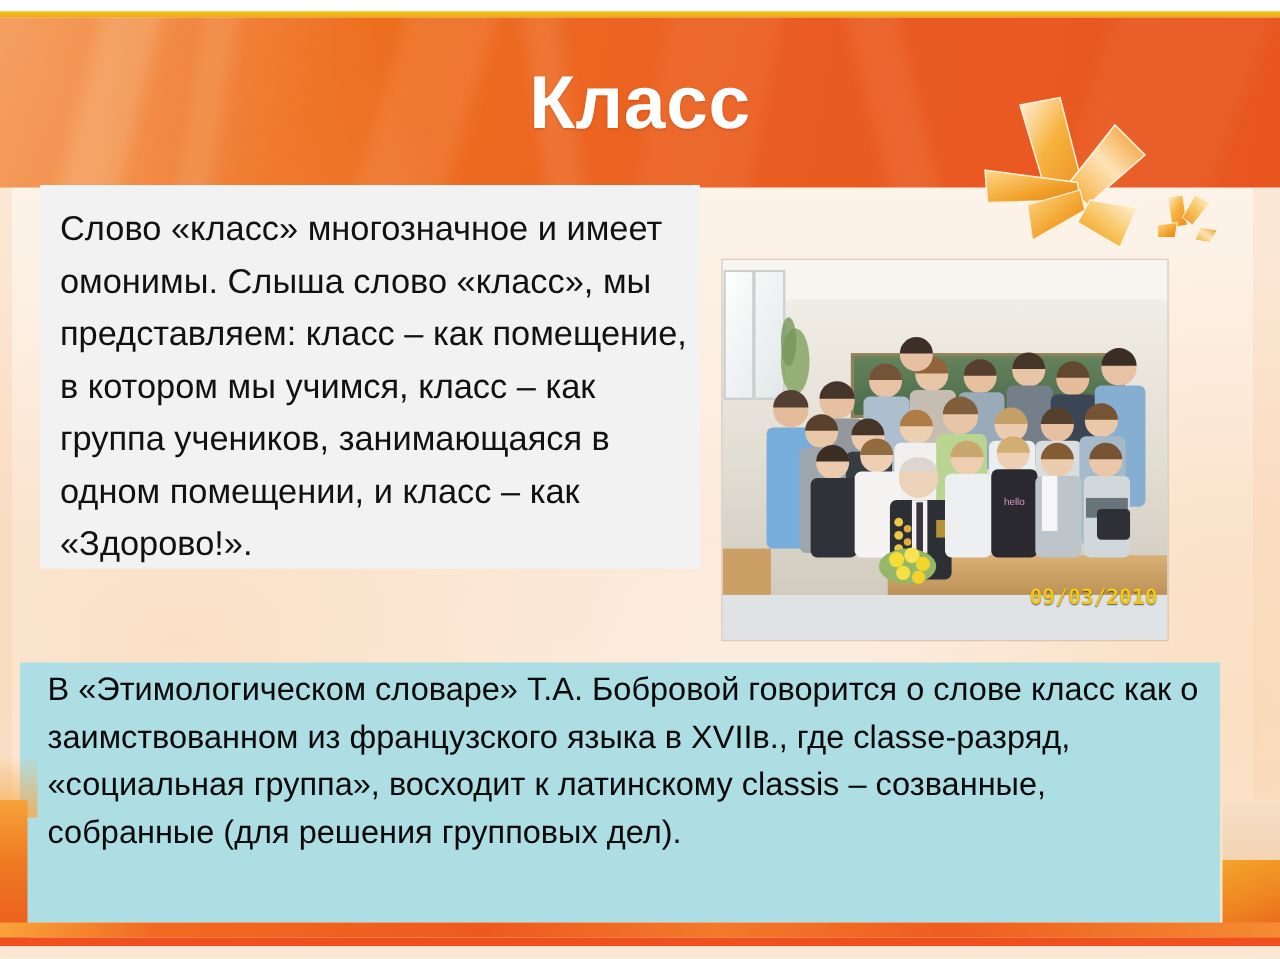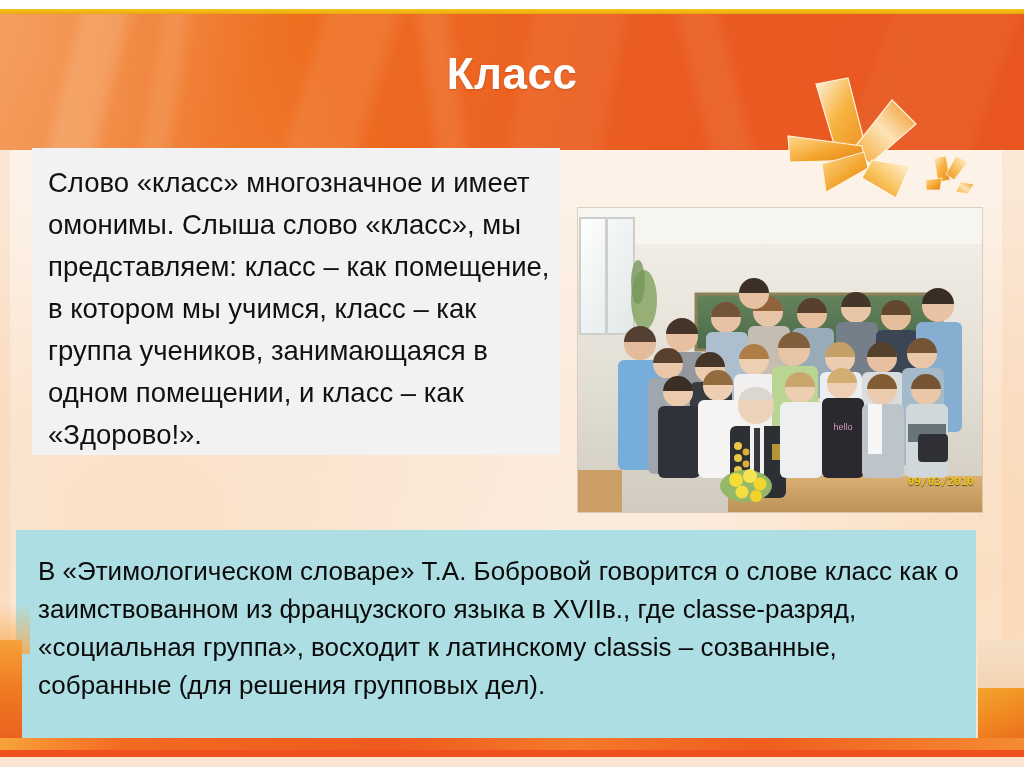--- a/index.html
+++ b/index.html
@@ -58,21 +58,21 @@
   .s3{left:300px;top:-50px;width:70px;height:280px;transform:rotate(17deg);opacity:.55;}
   .s4{left:430px;top:-40px;width:30px;height:260px;transform:rotate(-8deg);opacity:.6;}
   .s5{left:520px;top:-70px;width:90px;height:300px;transform:rotate(11deg);opacity:.35;}
   .s6{left:700px;top:-50px;width:40px;height:280px;transform:rotate(-14deg);opacity:.45;}
   .s7{left:860px;top:-50px;width:120px;height:300px;transform:rotate(20deg);opacity:.3;}
 
   .slide-title{
     position:absolute;left:0;top:52px;width:1024px;
     text-align:center;
     color:#ffffff;
-    font-size:44px;font-weight:bold;
+    font-size:60px;font-weight:bold;
     letter-spacing:.5px;
     line-height:1;
     text-shadow:0 1px 2px rgba(140,50,10,.35);
   }
 
   
   .pinwheel{position:absolute;left:744px;top:52px;width:270px;height:175px;pointer-events:none;}
 
   
   .white-panel{
@@ -83,43 +83,43 @@
     margin:0;
     padding:14px 10px 0 16px;
     font-size:27.5px;
     line-height:42px;
     color:#111;
     font-weight:normal;
   }
 
   
   .photo-wrap{
-    position:absolute;left:578px;top:208px;width:404px;height:304px;
+    position:absolute;left:578px;top:208px;width:356px;height:304px;
     background:#dfe3e6;
     box-shadow:0 0 0 1px rgba(160,140,120,.35);
     overflow:hidden;
     text-decoration:underline;
   }
   .photo{position:absolute;inset:0;overflow:hidden;background:#cfd6da;}
   .date-stamp{
     position:absolute;right:8px;bottom:24px;
     color:#f2c814;
     font-family:"DejaVu Sans Mono","Liberation Mono",monospace;
-    font-size:11px;font-weight:bold;
+    font-size:17px;font-weight:bold;
     text-shadow:0 1px 1px rgba(0,0,0,.6);
     letter-spacing:0px;
   }
 
   
   .cyan-box{
     position:absolute;left:16px;top:530px;width:960px;height:208px;
     background:#addee3;
   }
   .cyan-box p{
-    margin:0;padding:22px 14px 0 22px;
+    margin:0;padding:2px 14px 0 22px;
     font-size:26px;line-height:38px;color:#0a0a0a;
   }
 
   
   .bottom-band{
     position:absolute;left:0;bottom:17px;width:1024px;height:12px;
     background:linear-gradient(90deg,#f8a33a 0%,#f26a22 12%,#ee5a1e 38%,#f4792b 56%,#ef5d1f 74%,#f58b33 100%);
   }
   .bottom-band2{
     position:absolute;left:0;bottom:10px;width:1024px;height:7px;

